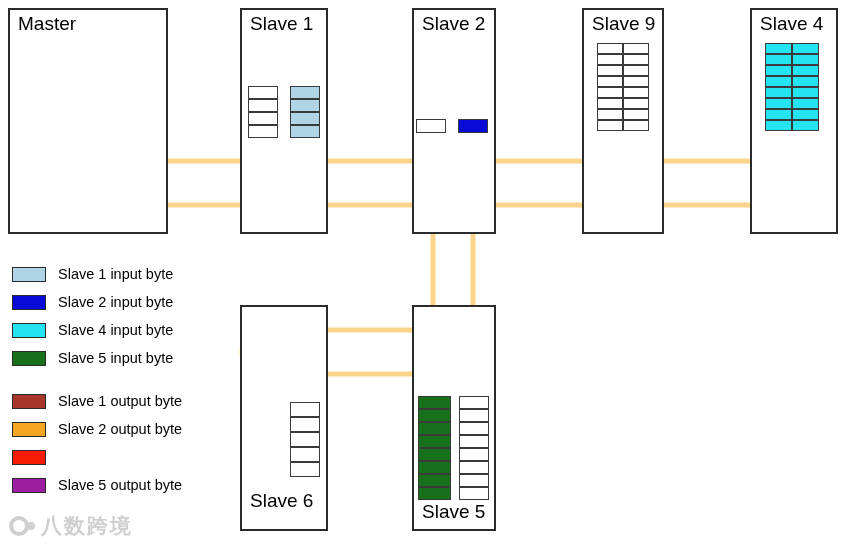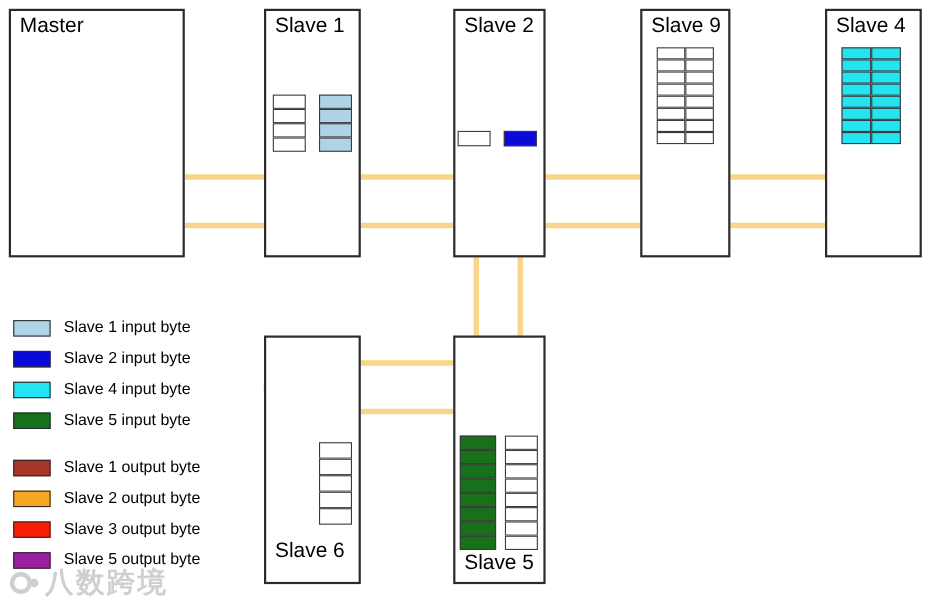--- a/index.html
+++ b/index.html
@@ -45,21 +45,21 @@
     position: absolute;
     left: 0;
     top: 0;
     width: 851px;
     height: 551px;
     pointer-events: none;
   }
   .legend {
     position: absolute;
     left: 12px;
-    top: 284px;
+    top: 260px;
     width: 230px;
   }
   .legend-row {
     display: flex;
     align-items: center;
     height: 28px;
   }
   .legend-swatch {
     width: 34px;
     height: 15px;
@@ -81,21 +81,21 @@
     position: absolute;
     left: 6px;
     top: 512px;
     display: flex;
     align-items: center;
     opacity: 0.42;
     color: #8a8a8a;
     pointer-events: none;
   }
   .watermark-text {
-    font-size: 26px;
+    font-size: 21px;
     letter-spacing: 2px;
     margin-left: 5px;
     font-family: "DejaVu Sans", sans-serif;
     font-weight: bold;
     color: #8e8e8e;
   }
 </style>
 </head>
 <body>
 
@@ -265,21 +265,20 @@
         <div class="legend-row">
           <div class="legend-swatch" style="background: rgb(168, 53, 42);"></div>
           <div class="legend-label">Slave 1 output byte</div>
         </div>
         <div class="legend-row">
           <div class="legend-swatch" style="background: rgb(245, 166, 35);"></div>
           <div class="legend-label">Slave 2 output byte</div>
         </div>
         <div class="legend-row">
           <div class="legend-swatch" style="background: rgb(248, 28, 5);"></div>
-          <div class="legend-label">Slave 3 output byte</div>
         </div>
         <div class="legend-row">
           <div class="legend-swatch" style="background: rgb(155, 31, 160);"></div>
           <div class="legend-label">Slave 5 output byte</div>
         </div>
       </div>
   </div>
 
   <div class="watermark">
     <svg width="30" height="24" viewBox="0 0 30 24">

